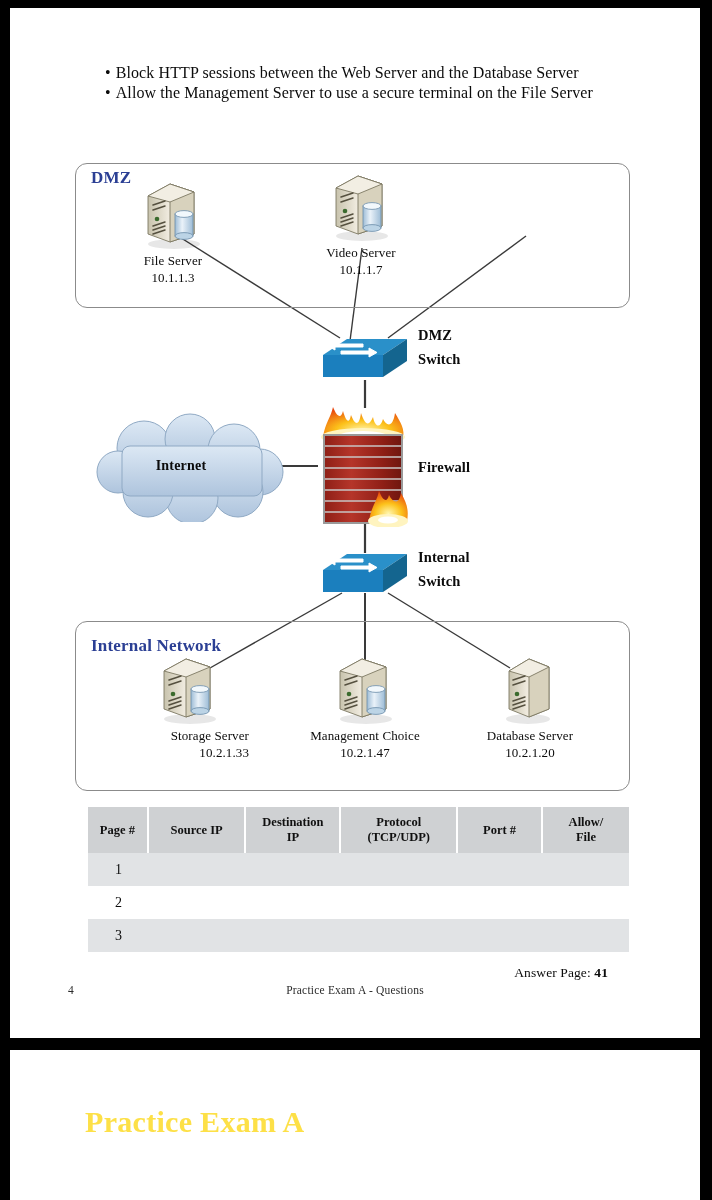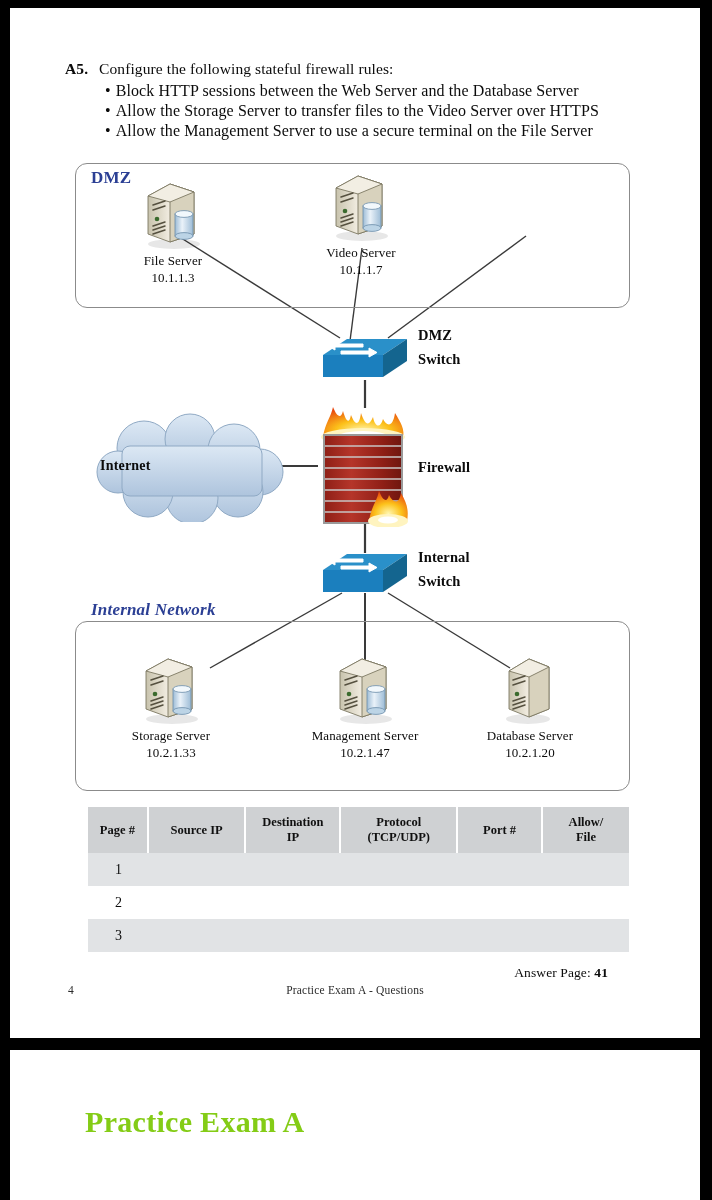--- a/index.html
+++ b/index.html
@@ -47,21 +47,21 @@
   .zone-label {
     position: absolute;
     font-weight: bold;
     color: #2b3f94;
     font-size: 17px;
     letter-spacing: .2px;
     background: #fff;
     padding: 0 3px;
   }
   #label-dmz      { left: 78px;  top: 160px; }
-  #label-internal { left: 78px;  top: 592px; font-style: italic; }
+  #label-internal { left: 78px;  top: 628px; }
 
   
   .node { position: absolute; text-align: center; }
   .node .cap {
     font-size: 13px; color: #0b0b0b; white-space: nowrap;
     line-height: 17px; letter-spacing: .1px;
   }
   .srv-wrap { position: relative; width: 74px; height: 72px; margin: 0 auto; }
 
   
@@ -74,22 +74,22 @@
   
   #firewall { position: absolute; left: 305px; top: 393px; width: 95px; height: 126px; }
   #fw-label {
     position: absolute; left: 408px; top: 451px;
     font-size: 14.5px; font-weight: bold; color: #0b0b0b; letter-spacing: .1px;
   }
 
   
   #cloud { position: absolute; left: 82px; top: 404px; width: 198px; height: 110px; }
   #cloud-text {
-    position: absolute; left: 90px; top: 450px; width: 198px;
-    font-size: 14px; font-weight: bold;
+    position: absolute; left: 72px; top: 450px; width: 198px;
+    text-align: center; font-size: 14px; font-weight: bold;
     color: #0b0b0b; letter-spacing: .2px;
   }
 
   
   #rules { position: absolute; left: 78px; top: 799px; width: 541px; border-collapse: separate; border-spacing: 0; }
   #rules th {
     background: #cfd1d3;
     color: #101010;
     font-size: 12.5px;
     font-weight: bold;
@@ -114,41 +114,37 @@
   #answer-page b { font-weight: bold; }
   #pg-num { position: absolute; left: 58px; top: 976px; font-size: 11.5px; color: #2b2b2b; }
   #pg-center {
     position: absolute; left: 0; top: 976px; width: 690px;
     text-align: center; font-size: 11.5px; color: #2b2b2b; letter-spacing: .2px;
   }
 
   
   #bt1 {
     position: absolute; left: 85px; top: 1105px;
-    font-size: 30px; font-weight: bold; color: #84cc16; letter-spacing: .3px;
+    font-size: 30px; font-weight: bold; color: #fde047; letter-spacing: .3px;
   }
   #bt2 {
     position: absolute; left: 85px; top: 1146px;
     font-size: 26px; font-weight: bold; color: #0d0d0d; letter-spacing: .3px;
   }
 </style>
 </head>
 <body>
 
 <div id="root">
 
   <div class="sheet" id="page-top">
 
     <div id="qblock">
-      <div class="q-line1">
-        <span class="q-num">A5.</span><span>Configure the following stateful firewall rules:</span>
-      </div>
       <div class="bullets">
         <div class="bullet">Block HTTP sessions between the Web Server and the Database Server</div>
-        <div class="bullet">Allow the Storage Server to transfer files to the Video Server over HTTPS</div>
         <div class="bullet">Allow the Management Server to use a secure terminal on the File Server</div>
       </div>
     </div>
 
     <div id="diagram">
 
       <svg id="wires" viewBox="0 0 690 1030">
         <g stroke="#3a3a3a" stroke-width="1.4" fill="none">
 
           <line x1="168" y1="228" x2="330" y2="330"></line>
@@ -324,21 +320,21 @@
           <polygon points="64,22 88,6 88,28 64,44" fill="#14658f"></polygon>
           <g fill="#ffffff" stroke="#ffffff" stroke-width="1">
             <polygon points="22,18 50,18 50,15 58,19.5 50,24 50,21 22,21"></polygon>
             <polygon points="44,11 16,11 16,8 8,12.5 16,17 16,14 44,14"></polygon>
           </g>
         </svg>
       </div>
       <div class="sw-label" style="left:408px; top:540px;">Internal</div>
       <div class="sw-label" style="left:408px; top:564px;">Switch</div>
 
-      <div class="node" style="left:101px; top:647px; width:120px;">
+      <div class="node" style="left:119px; top:647px; width:120px;text-align:right;">
         <div class="srv-wrap">
           <svg viewBox="0 0 74 72" width="74" height="72">
             <ellipse cx="38" cy="64" rx="26" ry="5" fill="#00000018"></ellipse>
             <polygon points="12,16 34,4 58,12 58,54 34,62 12,54" fill="url(#gTow1)" stroke="#7d7862" stroke-width=".9"></polygon>
             <polygon points="34,4 58,12 58,54 34,62" fill="#d8d2bd" stroke="#7d7862" stroke-width=".9"></polygon>
             <polygon points="12,16 34,4 58,12 34,22" fill="#f2eee3" stroke="#7d7862" stroke-width=".9"></polygon>
             <g stroke="#55503f" stroke-width="1.5" stroke-linecap="round">
               <line x1="17" y1="25" x2="29" y2="21"></line>
                 <line x1="17" y1="30" x2="29" y2="26"></line>
               <line x1="17" y1="46" x2="29" y2="42"></line>
@@ -372,21 +368,21 @@
                 <line x1="17" y1="54" x2="29" y2="50"></line>
             </g>
             <circle cx="21" cy="39" r="2.3" fill="#3b6b2e"></circle>
             <g>
               <rect x="39" y="34" width="18" height="22" fill="url(#gDisk1)" stroke="#6a8ca8" stroke-width=".8"></rect>
               <ellipse cx="48" cy="34" rx="9" ry="3.4" fill="#f2f8fc" stroke="#6a8ca8" stroke-width=".8"></ellipse>
               <ellipse cx="48" cy="56" rx="9" ry="3.4" fill="#bcd4e6" stroke="#6a8ca8" stroke-width=".8"></ellipse>
             </g>
           </svg>
         </div>
-        <div class="cap">Management Server</div>
+        <div class="cap">Management Choice</div>
         <div class="cap">10.2.1.47</div>
       </div>
 
       <div class="node" style="left:460px; top:647px; width:120px;">
         <div class="srv-wrap">
           <svg viewBox="0 0 74 72" width="74" height="72">
             <ellipse cx="35" cy="64" rx="22" ry="5" fill="#00000018"></ellipse>
             <polygon points="16,16 36,4 56,12 56,54 36,62 16,54" fill="url(#gTow1)" stroke="#7d7862" stroke-width=".9"></polygon>
             <polygon points="36,4 56,12 56,54 36,62" fill="#d8d2bd" stroke="#7d7862" stroke-width=".9"></polygon>
             <polygon points="16,16 36,4 56,12 36,22" fill="#f2eee3" stroke="#7d7862" stroke-width=".9"></polygon>

